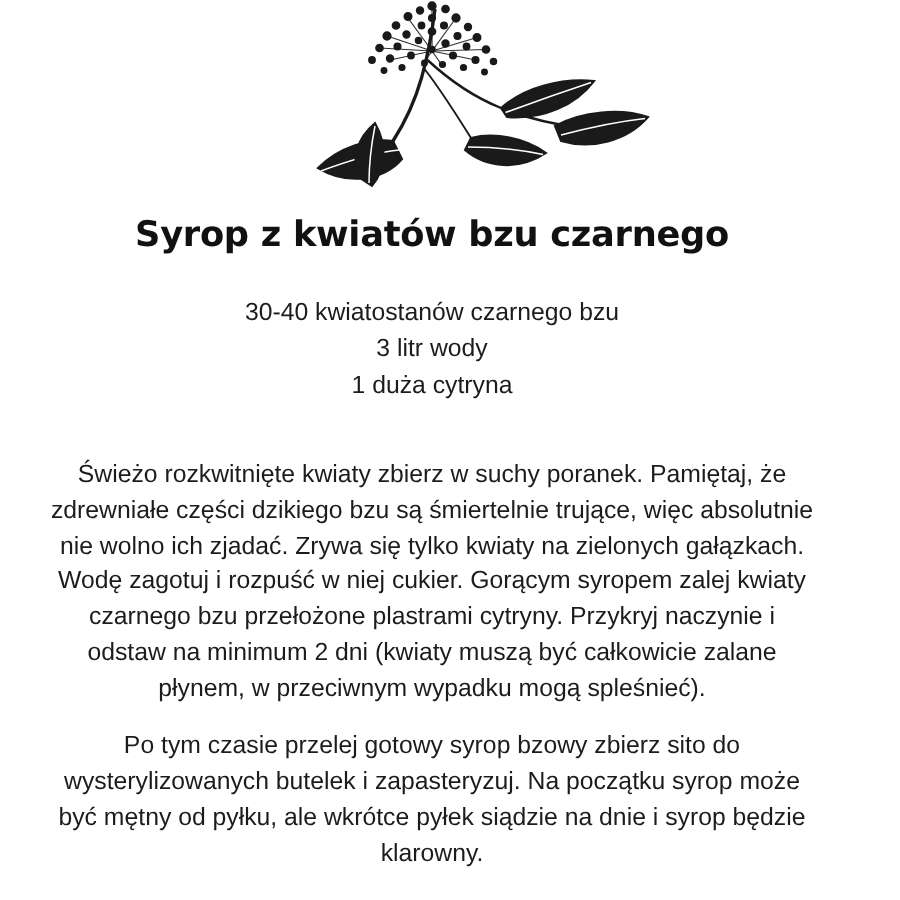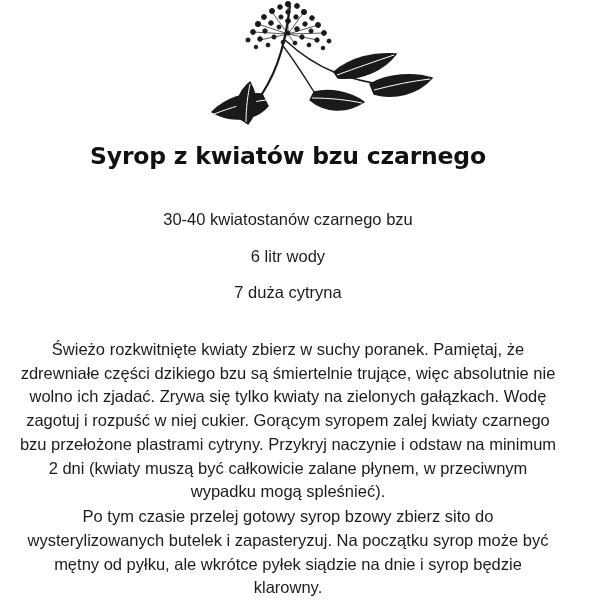--- a/index.html
+++ b/index.html
@@ -53,36 +53,36 @@
   .ingredients {
     list-style: none;
     margin: 26px 0 0 0;
     padding: 0;
     text-align: center;
     font-size: 16.5px;
     line-height: 1.42;
     color: #1c1c1c;
   }
   .ingredients li {
-    margin: 13px;
+    margin: 1px;
     padding: 0;
     text-align: center;
   }
 
   
   .instructions {
     margin: 20px 0 0 0;
     width: 540px;
     text-align: center;
     font-size: 16.5px;
     line-height: 1.44;
     color: #1c1c1c;
   }
   .instructions p {
-    margin: 0;
+    margin: 15px;
     padding: 0;
     text-align: center;
   }
   .instructions p + p {
     margin-top: 1px;
   }
 </style>
 </head>
 <body>
 
@@ -163,22 +163,22 @@
         <path d="M101 118 C96 106, 100 92, 112 82 C120 96, 120 112, 110 124 Z" stroke-width="1.3"></path>
         <path d="M108 122 C108 108, 110 94, 112 84" fill="none" stroke="#ffffff" stroke-width="1"></path>
       </g>
     </svg>
   </div>
 
   <h1 class="recipe-title">Syrop z kwiatów bzu czarnego</h1>
 
   <ul class="ingredients">
     <li>30-40 kwiatostanów czarnego bzu</li>
-    <li>6 litr wody</li>
-    <li>7 duża cytryna</li>
+    <li>3 litr wody</li>
+    <li>1 duża cytryna</li>
   </ul>
 
   <div class="instructions">
     <p>Świeżo rozkwitnięte kwiaty zbierz w suchy poranek. Pamiętaj, że zdrewniałe części dzikiego bzu są śmiertelnie trujące, więc absolutnie nie wolno ich zjadać. Zrywa się tylko kwiaty na zielonych gałązkach. Wodę zagotuj i rozpuść w niej cukier. Gorącym syropem zalej kwiaty czarnego bzu przełożone plastrami cytryny. Przykryj naczynie i odstaw na minimum 2 dni (kwiaty muszą być całkowicie zalane płynem, w przeciwnym wypadku mogą spleśnieć).</p>
     <p>Po tym czasie przelej gotowy syrop bzowy zbierz sito do wysterylizowanych butelek i zapasteryzuj. Na początku syrop może być mętny od pyłku, ale wkrótce pyłek siądzie na dnie i syrop będzie klarowny.</p>
   </div>
 
 </div>
 
 </body></html>

